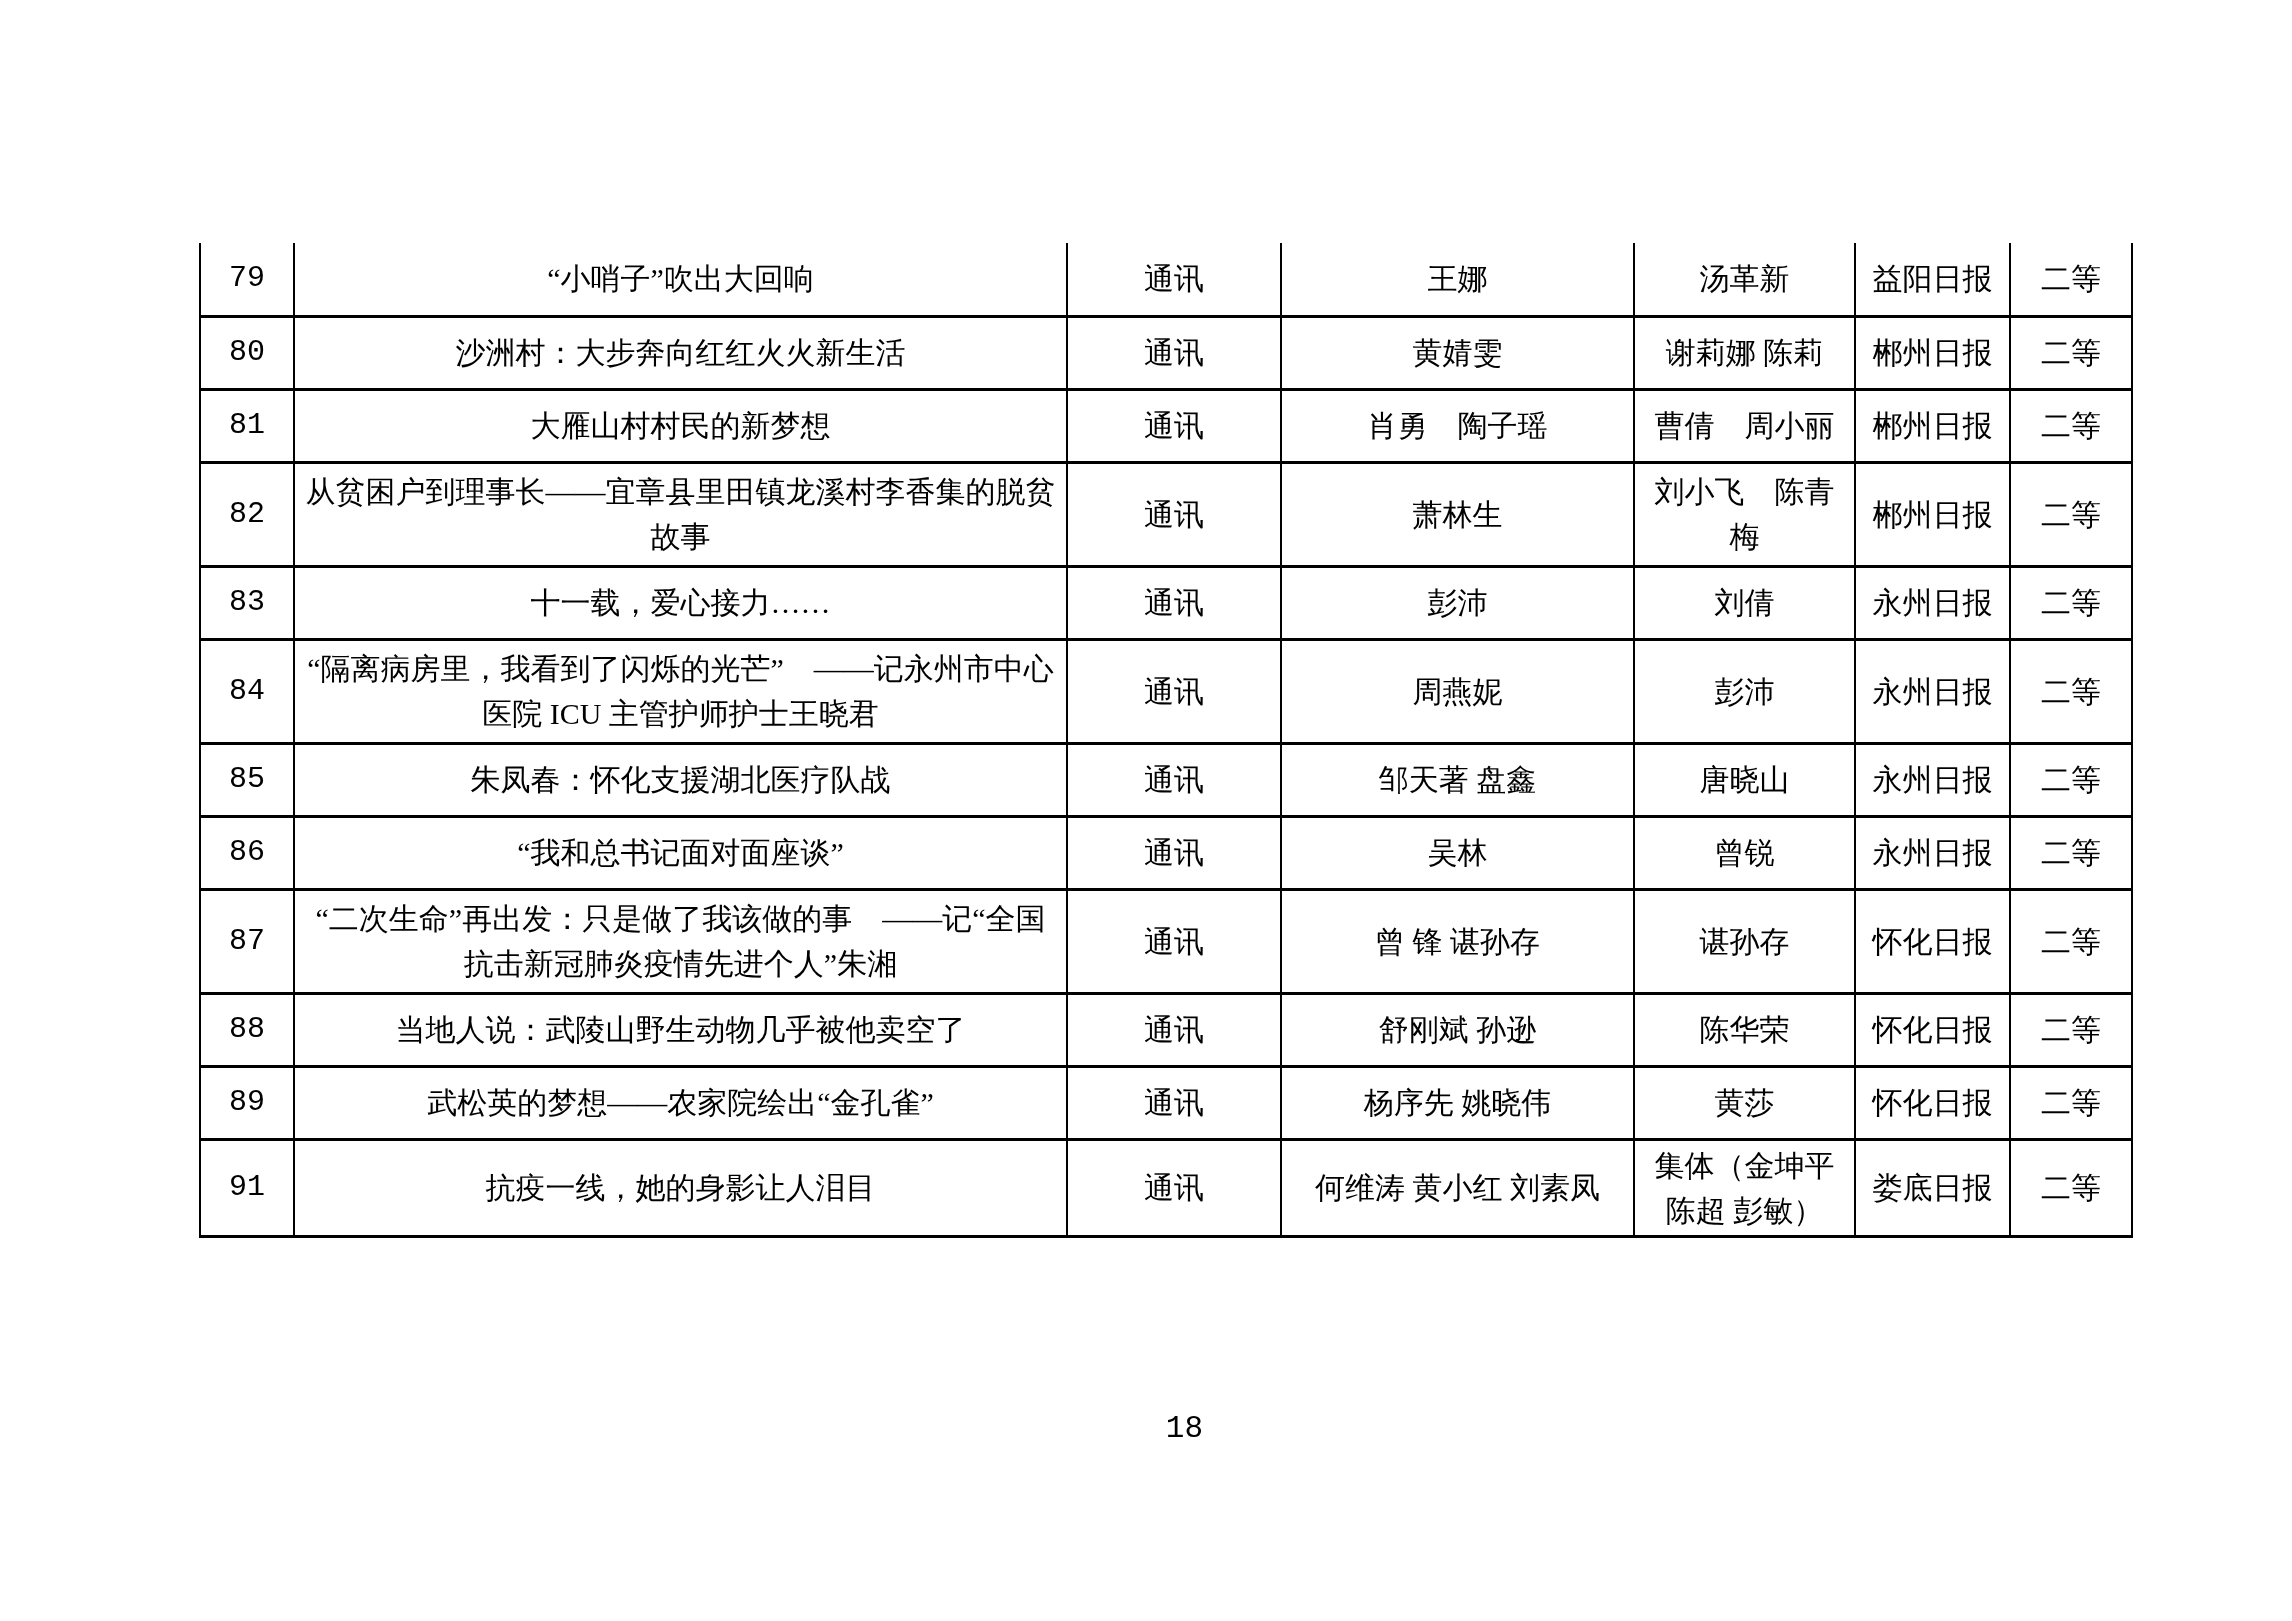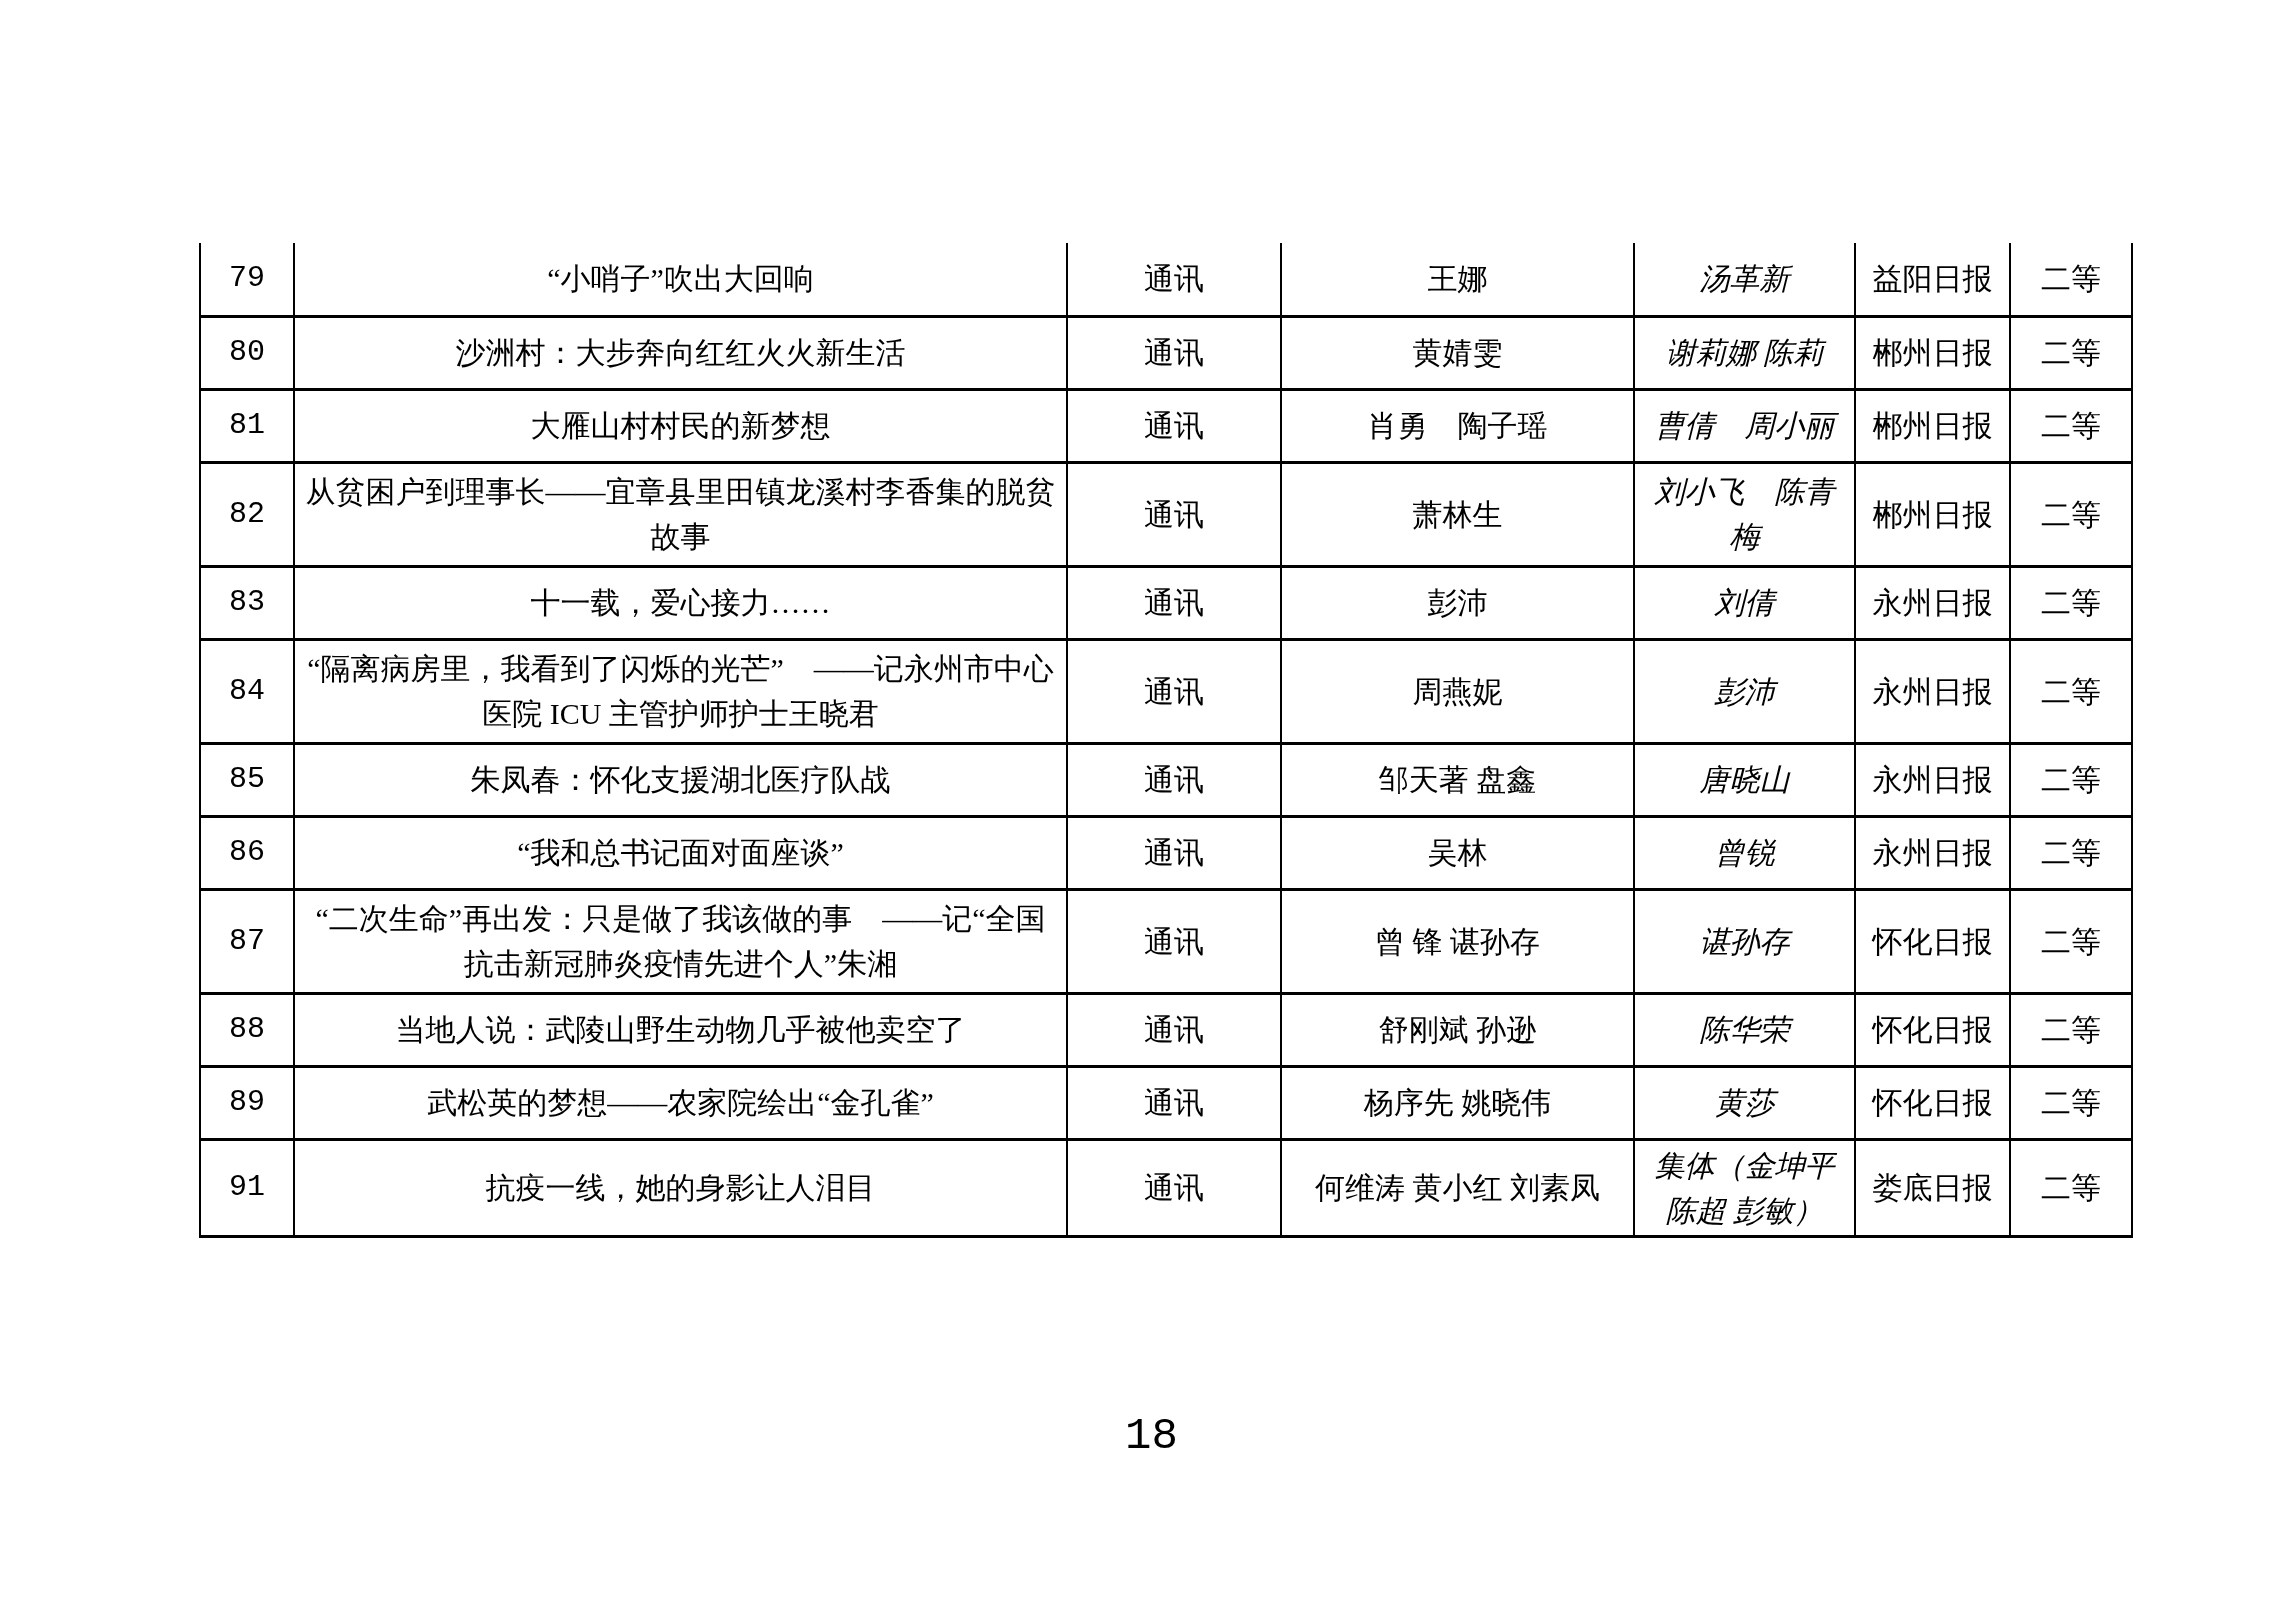--- a/index.html
+++ b/index.html
@@ -39,29 +39,29 @@
     border-top: none;
   }
   tr.single { height: 73px; }
   tr.tall   { height: 104px; margin-top: 20px; }
   tr.mid    { height: 86px; }
   td.c0 {
     font-family: "Liberation Mono", "DejaVu Sans Mono", monospace;
     font-size: 31px;
   }
   td.c1 { padding: 2px 33px; }
-  td.c4 { padding: 2px 3.9px; font-style: italic; }
+  td.c4 { padding: 2px 3.9px; }
   .pageno {
     position: absolute;
     left: 1125px;
     top: 1411px;
     width: 78px;
-    text-align: left;
+    text-align: right;
     font-family: "Liberation Mono", "DejaVu Sans Mono", monospace;
-    font-size: 44px;
+    font-size: 31px;
     color: #000000;
   }
 </style>
 </head>
 <body>
 
 <div class="page">
   <table class="awards">
     <colgroup>
       <col style="width:94px">

